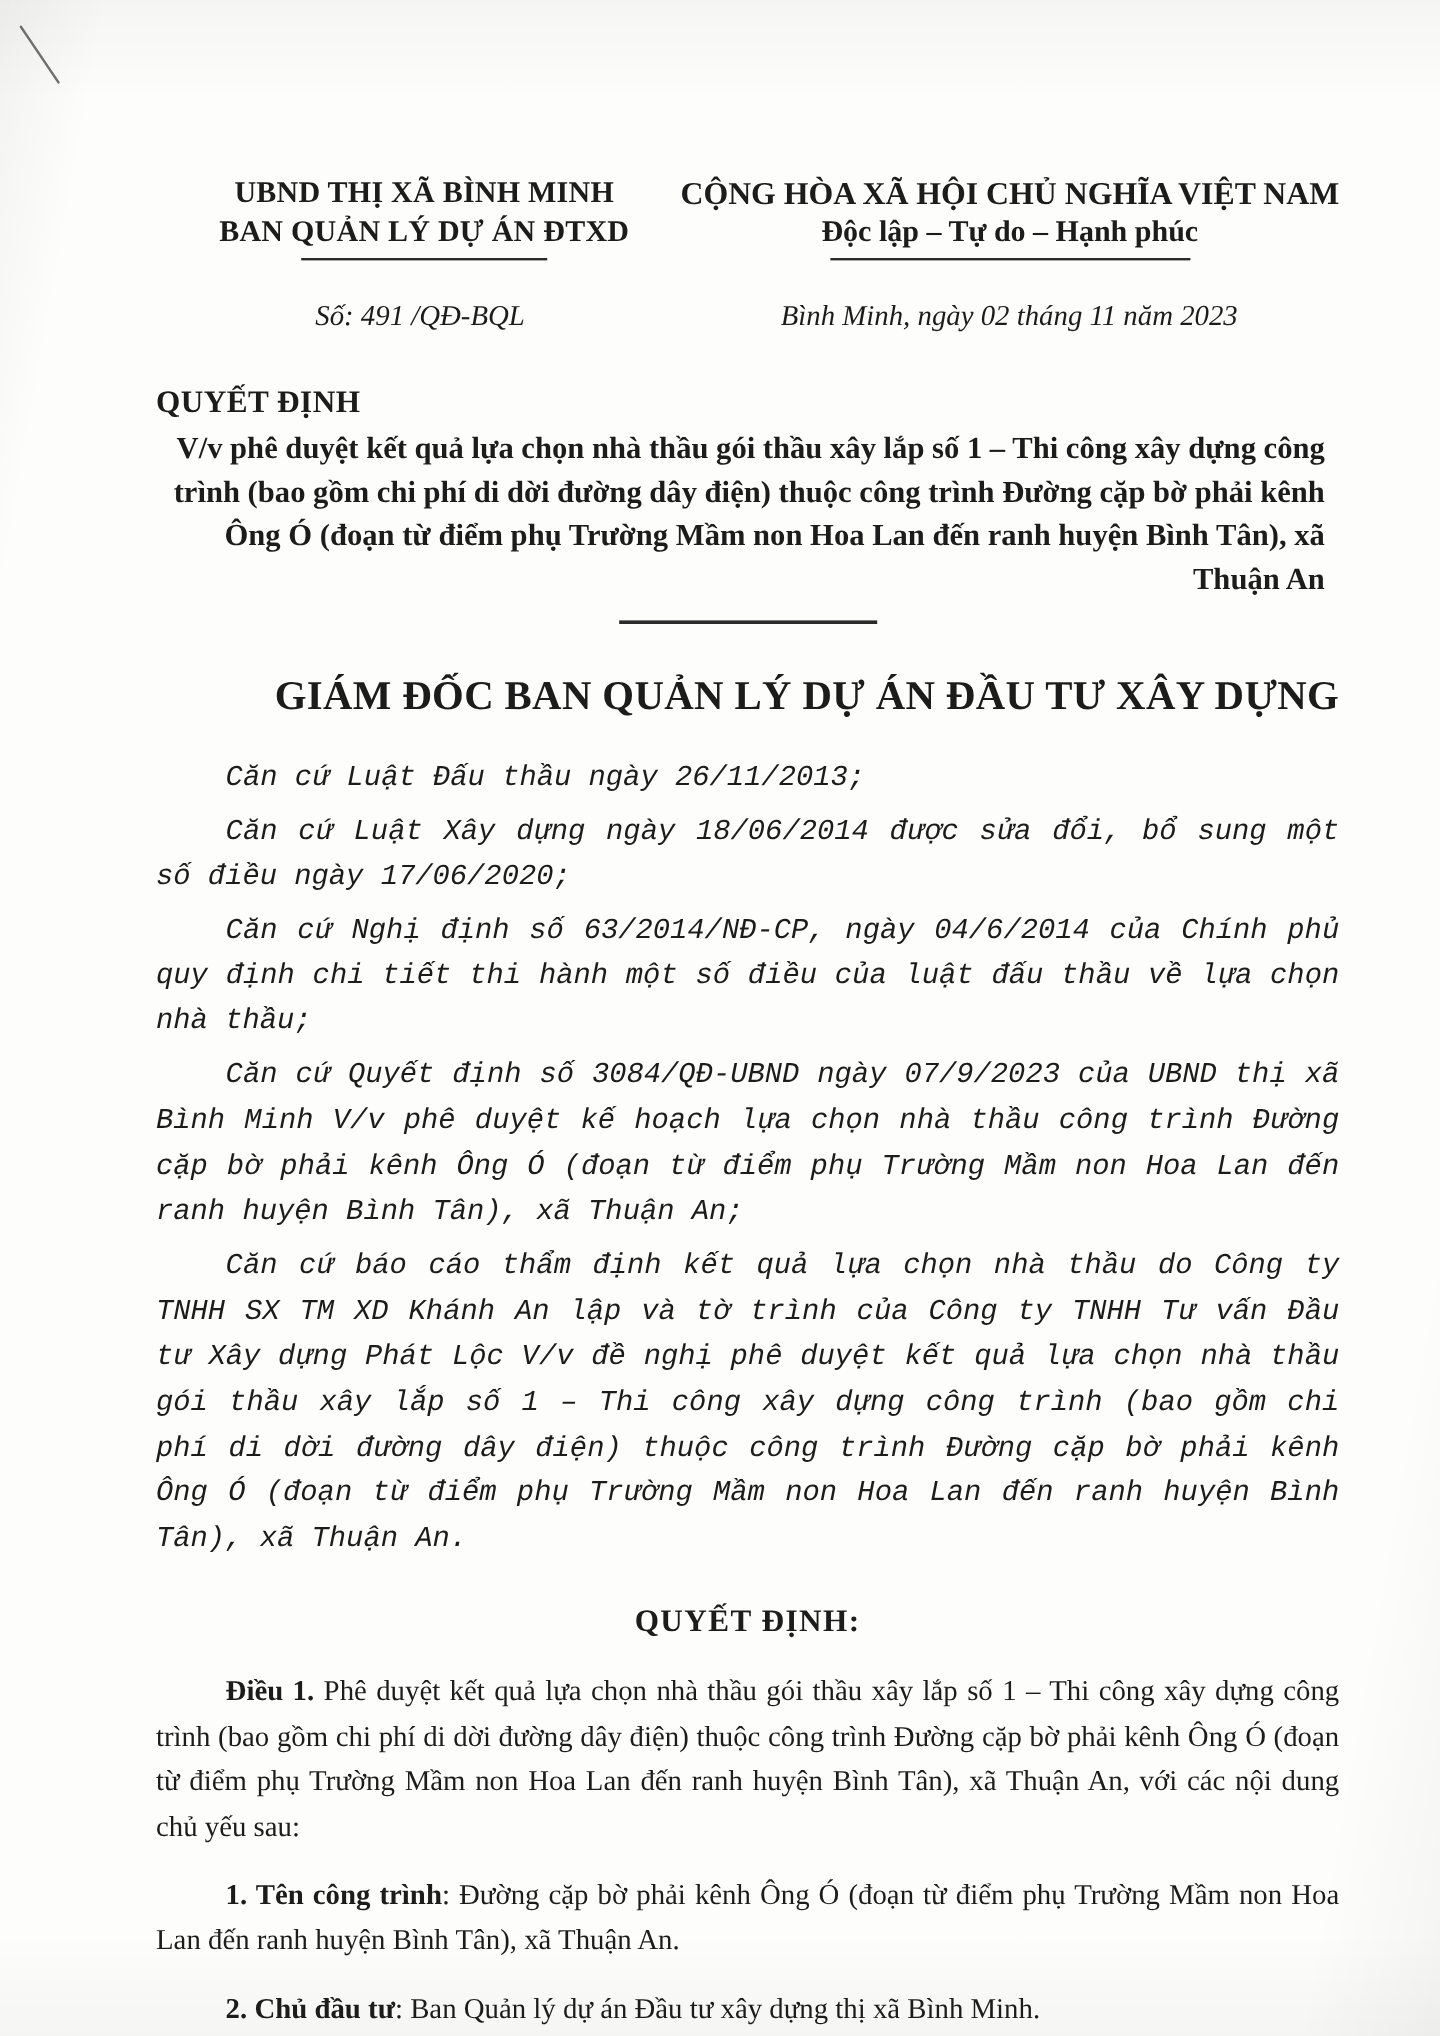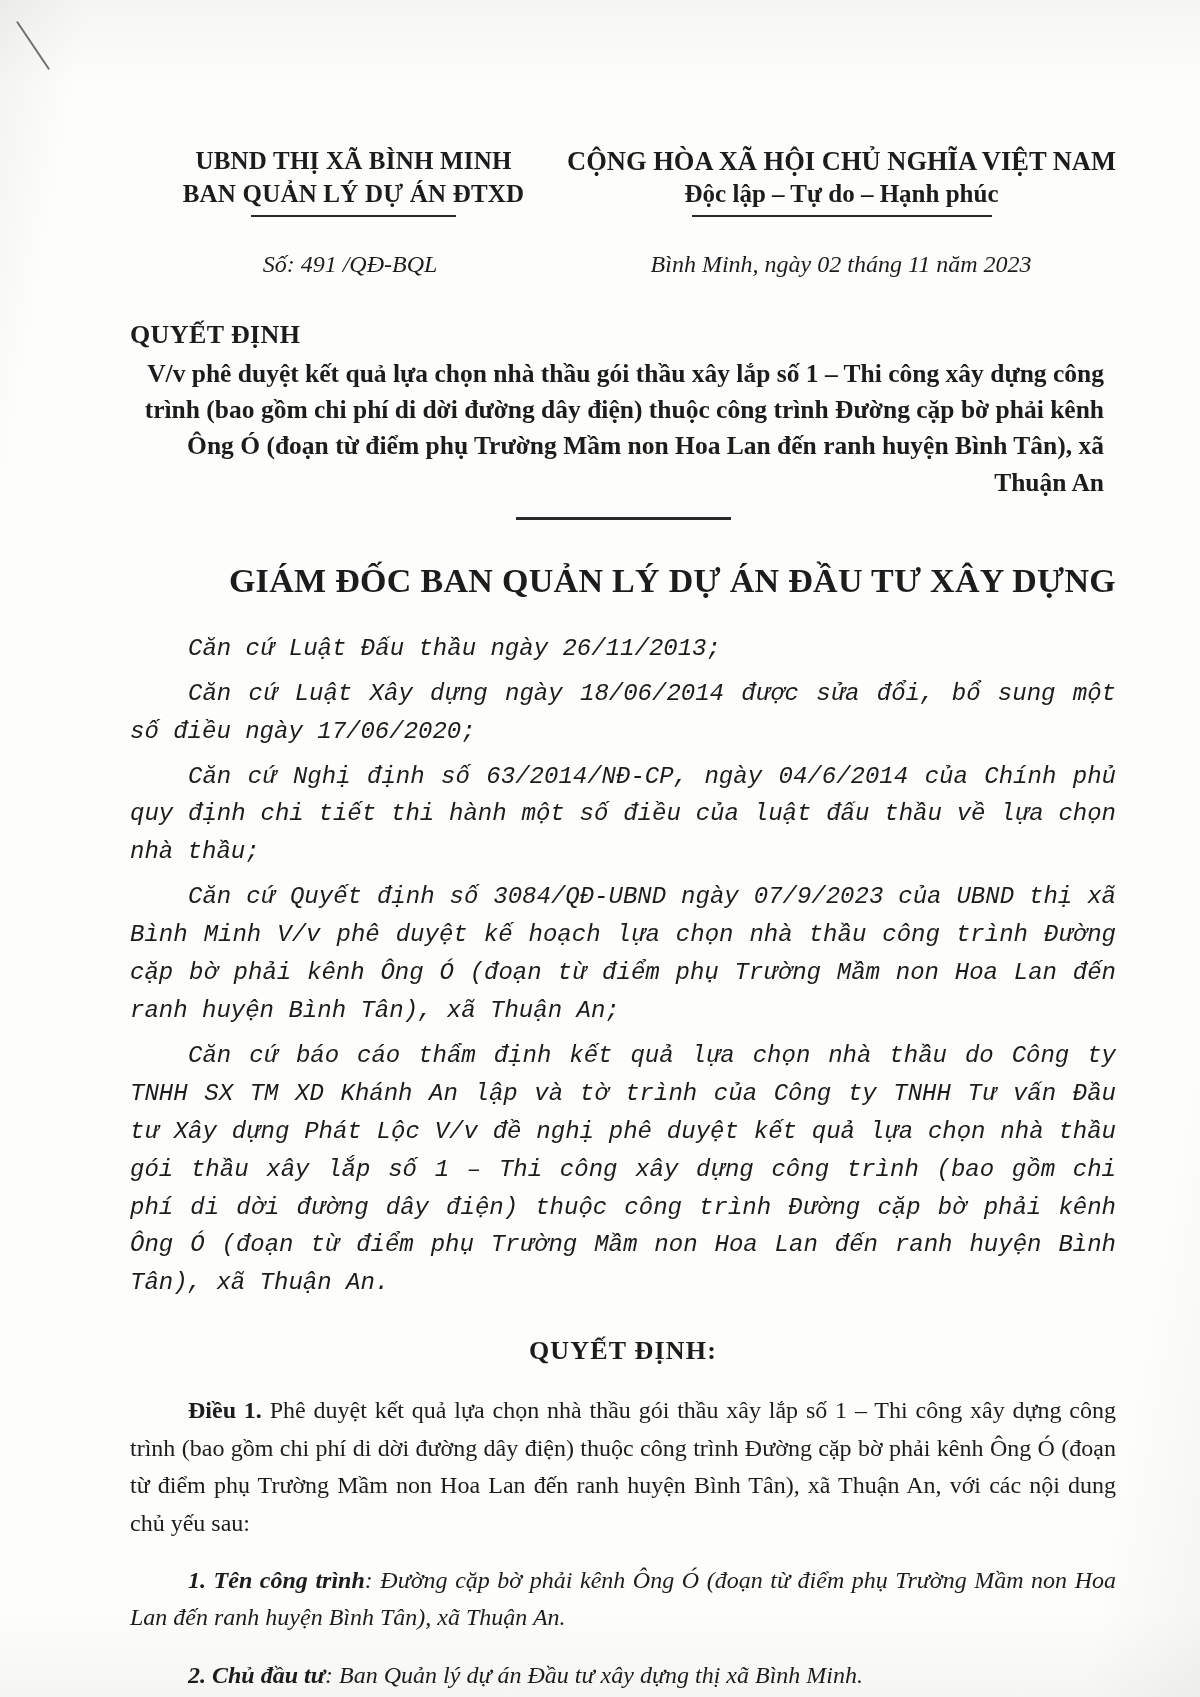--- a/index.html
+++ b/index.html
@@ -179,21 +179,20 @@
     text-align: justify;
     text-indent: 58px;
     margin: 26px 0 0 0;
   }
   .item {
     font-size: 24px;
     line-height: 1.56;
     text-align: justify;
     text-indent: 58px;
     margin: 20px 0 0 0;
-    font-style: italic;
   }
   .b { font-weight: bold; }
 </style>
 </head>
 <body>
 
 <div class="page">
   <div class="scan-tint"></div>
 
   <div class="scan-mark">

